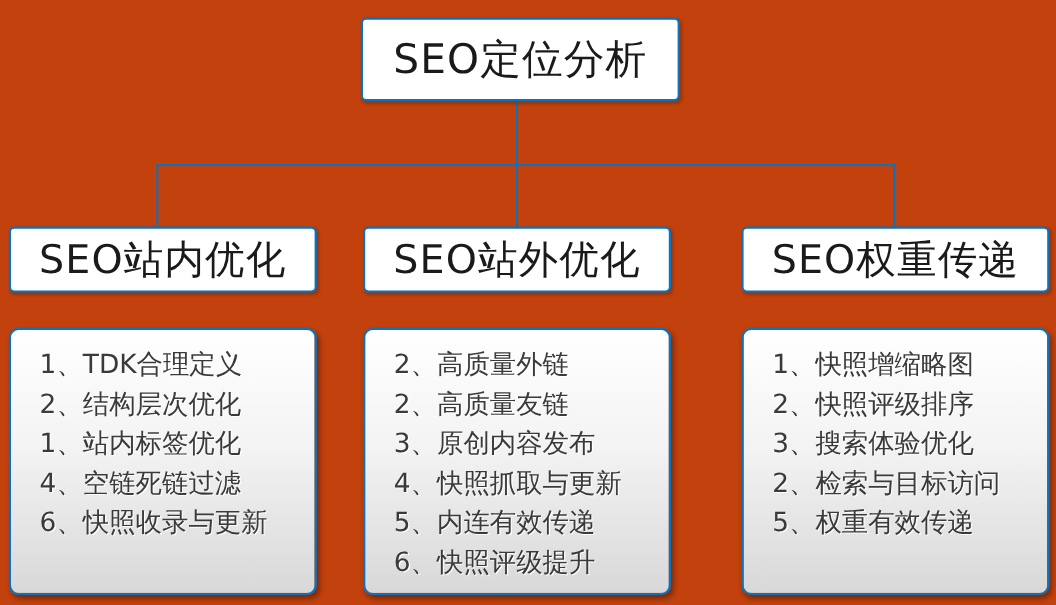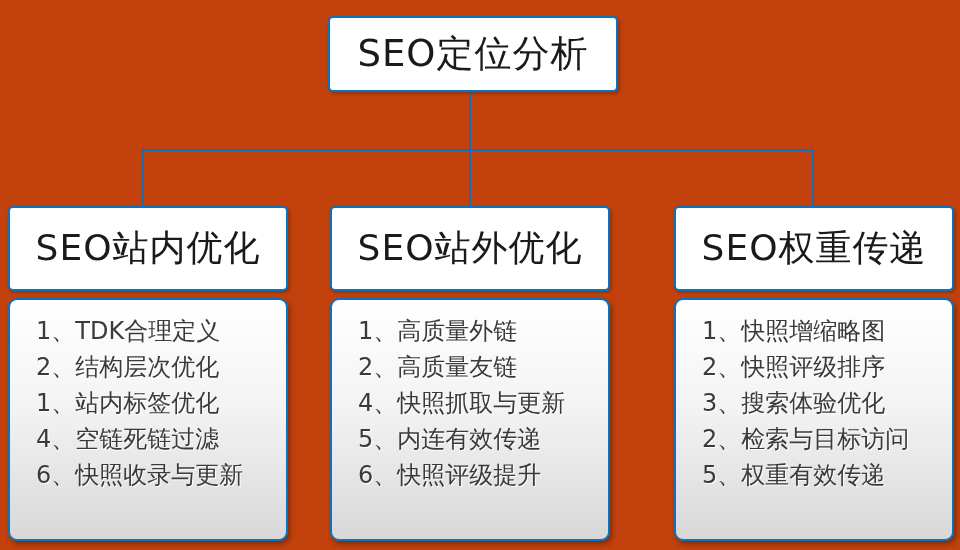--- a/index.html
+++ b/index.html
@@ -37,21 +37,21 @@
   .root {
     left: 328px;
     top: 16px;
     width: 290px;
     height: 76px;
     font-size: 37px;
     letter-spacing: 1px;
   }
   .branch-header {
     top: 206px;
-    height: 85px;
+    height: 60px;
     font-size: 36px;
     letter-spacing: 1px;
   }
   .listbox {
     position: absolute;
     top: 298px;
     height: 243px;
     box-sizing: border-box;
     border: 2px solid #0b72bd;
     border-radius: 9px;
@@ -95,22 +95,23 @@
     <div class="list-item">2、结构层次优化</div>
     <div class="list-item">1、站内标签优化</div>
     <div class="list-item">4、空链死链过滤</div>
     <div class="list-item">6、快照收录与更新</div>
   </div>
 
   <div class="node branch-header col1">
     <span>SEO站外优化</span>
   </div>
   <div class="listbox col1">
-    <div class="list-item">1、高质量外链</div>
+    <div class="list-item">2、高质量外链</div>
     <div class="list-item">2、高质量友链</div>
+    <div class="list-item">3、原创内容发布</div>
     <div class="list-item">4、快照抓取与更新</div>
     <div class="list-item">5、内连有效传递</div>
     <div class="list-item">6、快照评级提升</div>
   </div>
 
   <div class="node branch-header col2">
     <span>SEO权重传递</span>
   </div>
   <div class="listbox col2">
     <div class="list-item">1、快照增缩略图</div>

